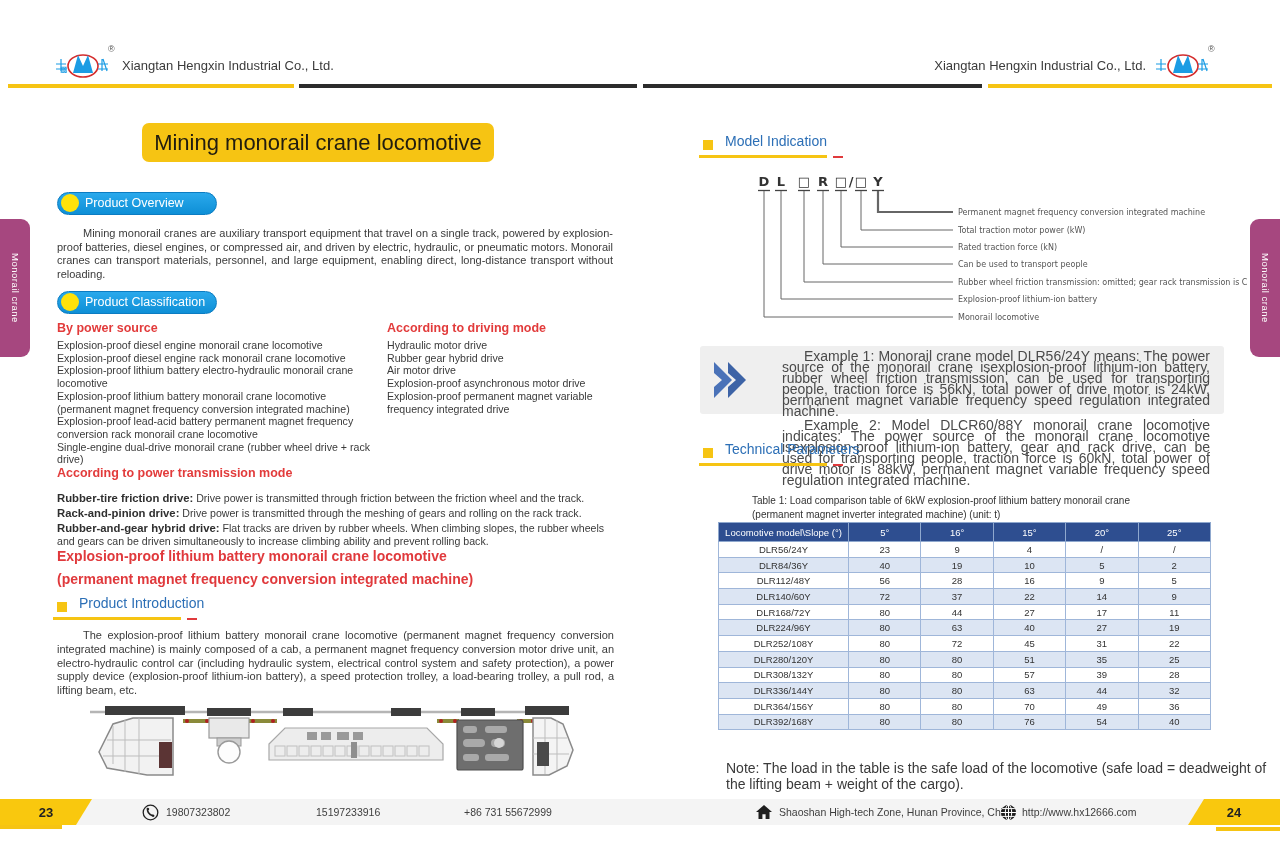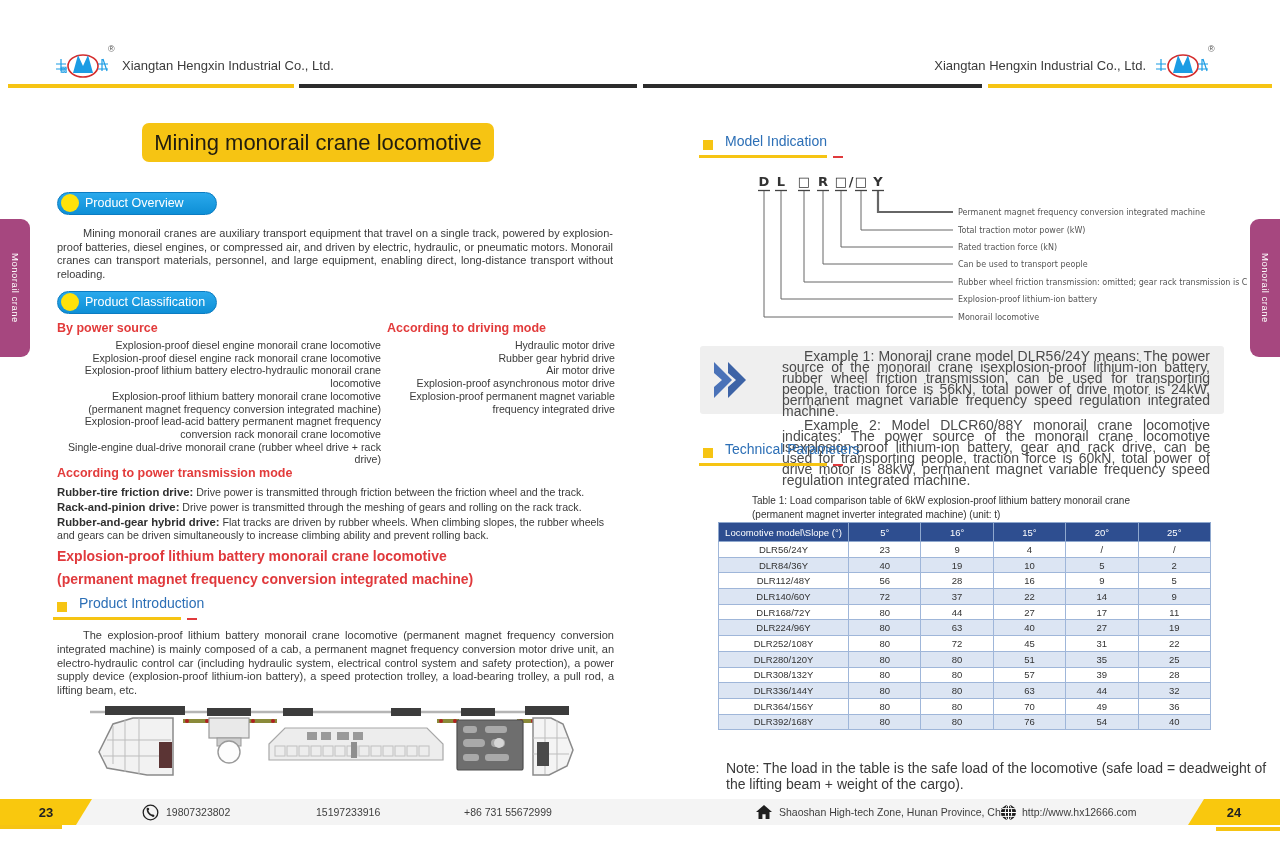--- a/index.html
+++ b/index.html
@@ -20,21 +20,21 @@
   
   .pill{width:160px;height:23px;background:linear-gradient(#2aa9ec,#0e8fd6);border:1.5px solid #0b7cc2;border-radius:13px;box-sizing:border-box;}
   .pill .dot{position:absolute;left:3px;top:1px;width:18px;height:18px;background:#FFE20A;border-radius:50%;}
   .pill .plbl{position:absolute;left:27px;top:3px;color:#ffffff;font-size:12.5px;font-weight:500;white-space:nowrap;}
 
   
   .para{font-size:11px;line-height:13.6px;text-align:justify;color:#3a3a3a;}
   .para .ind{display:inline-block;width:26px;}
 
   .red-h{color:#E23B3B;font-size:12.5px;font-weight:700;margin:0 0 4px 0;}
-  .list-item{font-size:10.6px;line-height:12.7px;color:#3a3a3a;text-align:right;}
+  .list-item{font-size:10.6px;line-height:12.7px;color:#3a3a3a;}
   .trans-item{font-size:10.6px;line-height:13.8px;color:#3a3a3a;margin-bottom:1px;}
   .trans-item b{font-size:11.3px;font-weight:600;color:#2f2f2f;}
 
   .big-red{color:#E0393C;font-size:14px;font-weight:600;line-height:23px;}
 
   
   .sec-h .sq{position:absolute;left:0;top:3px;width:10px;height:10px;background:#F6C413;}
   .sec-h .stxt{position:absolute;left:22px;top:-4px;font-size:14px;color:#2C6FB6;white-space:nowrap;}
   .sec-h .ul{position:absolute;left:-4px;top:18px;width:128px;height:3px;background:#F6C413;}
   .sec-h .dash{position:absolute;left:130px;top:18.5px;width:10px;height:2.5px;background:#E03A3C;}
@@ -152,21 +152,21 @@
 
       <div class="list-item">Air motor drive</div>
 
       <div class="list-item">Explosion-proof asynchronous motor drive</div>
 
       <div class="list-item">Explosion-proof permanent magnet variable frequency integrated drive</div>
 
   </div>
 
   <div class="abs" style="left:57px;top:466px;width:562px;">
-    <div class="red-h" style="margin-bottom:6px;">According to power transmission mode</div>
+    <div class="red-h" style="margin-bottom:12px;">According to power transmission mode</div>
 
       <div class="trans-item"><b>Rubber-tire friction drive:</b><span> Drive power is transmitted through friction between the friction wheel and the track.</span></div>
 
       <div class="trans-item"><b>Rack-and-pinion drive:</b><span> Drive power is transmitted through the meshing of gears and rolling on the rack track.</span></div>
 
       <div class="trans-item"><b>Rubber-and-gear hybrid drive:</b><span> Flat tracks are driven by rubber wheels. When climbing slopes, the rubber wheels and gears can be driven simultaneously to increase climbing ability and prevent rolling back.</span></div>
 
   </div>
 
   <div class="abs big-red" style="left:57px;top:545px;width:566px;">

